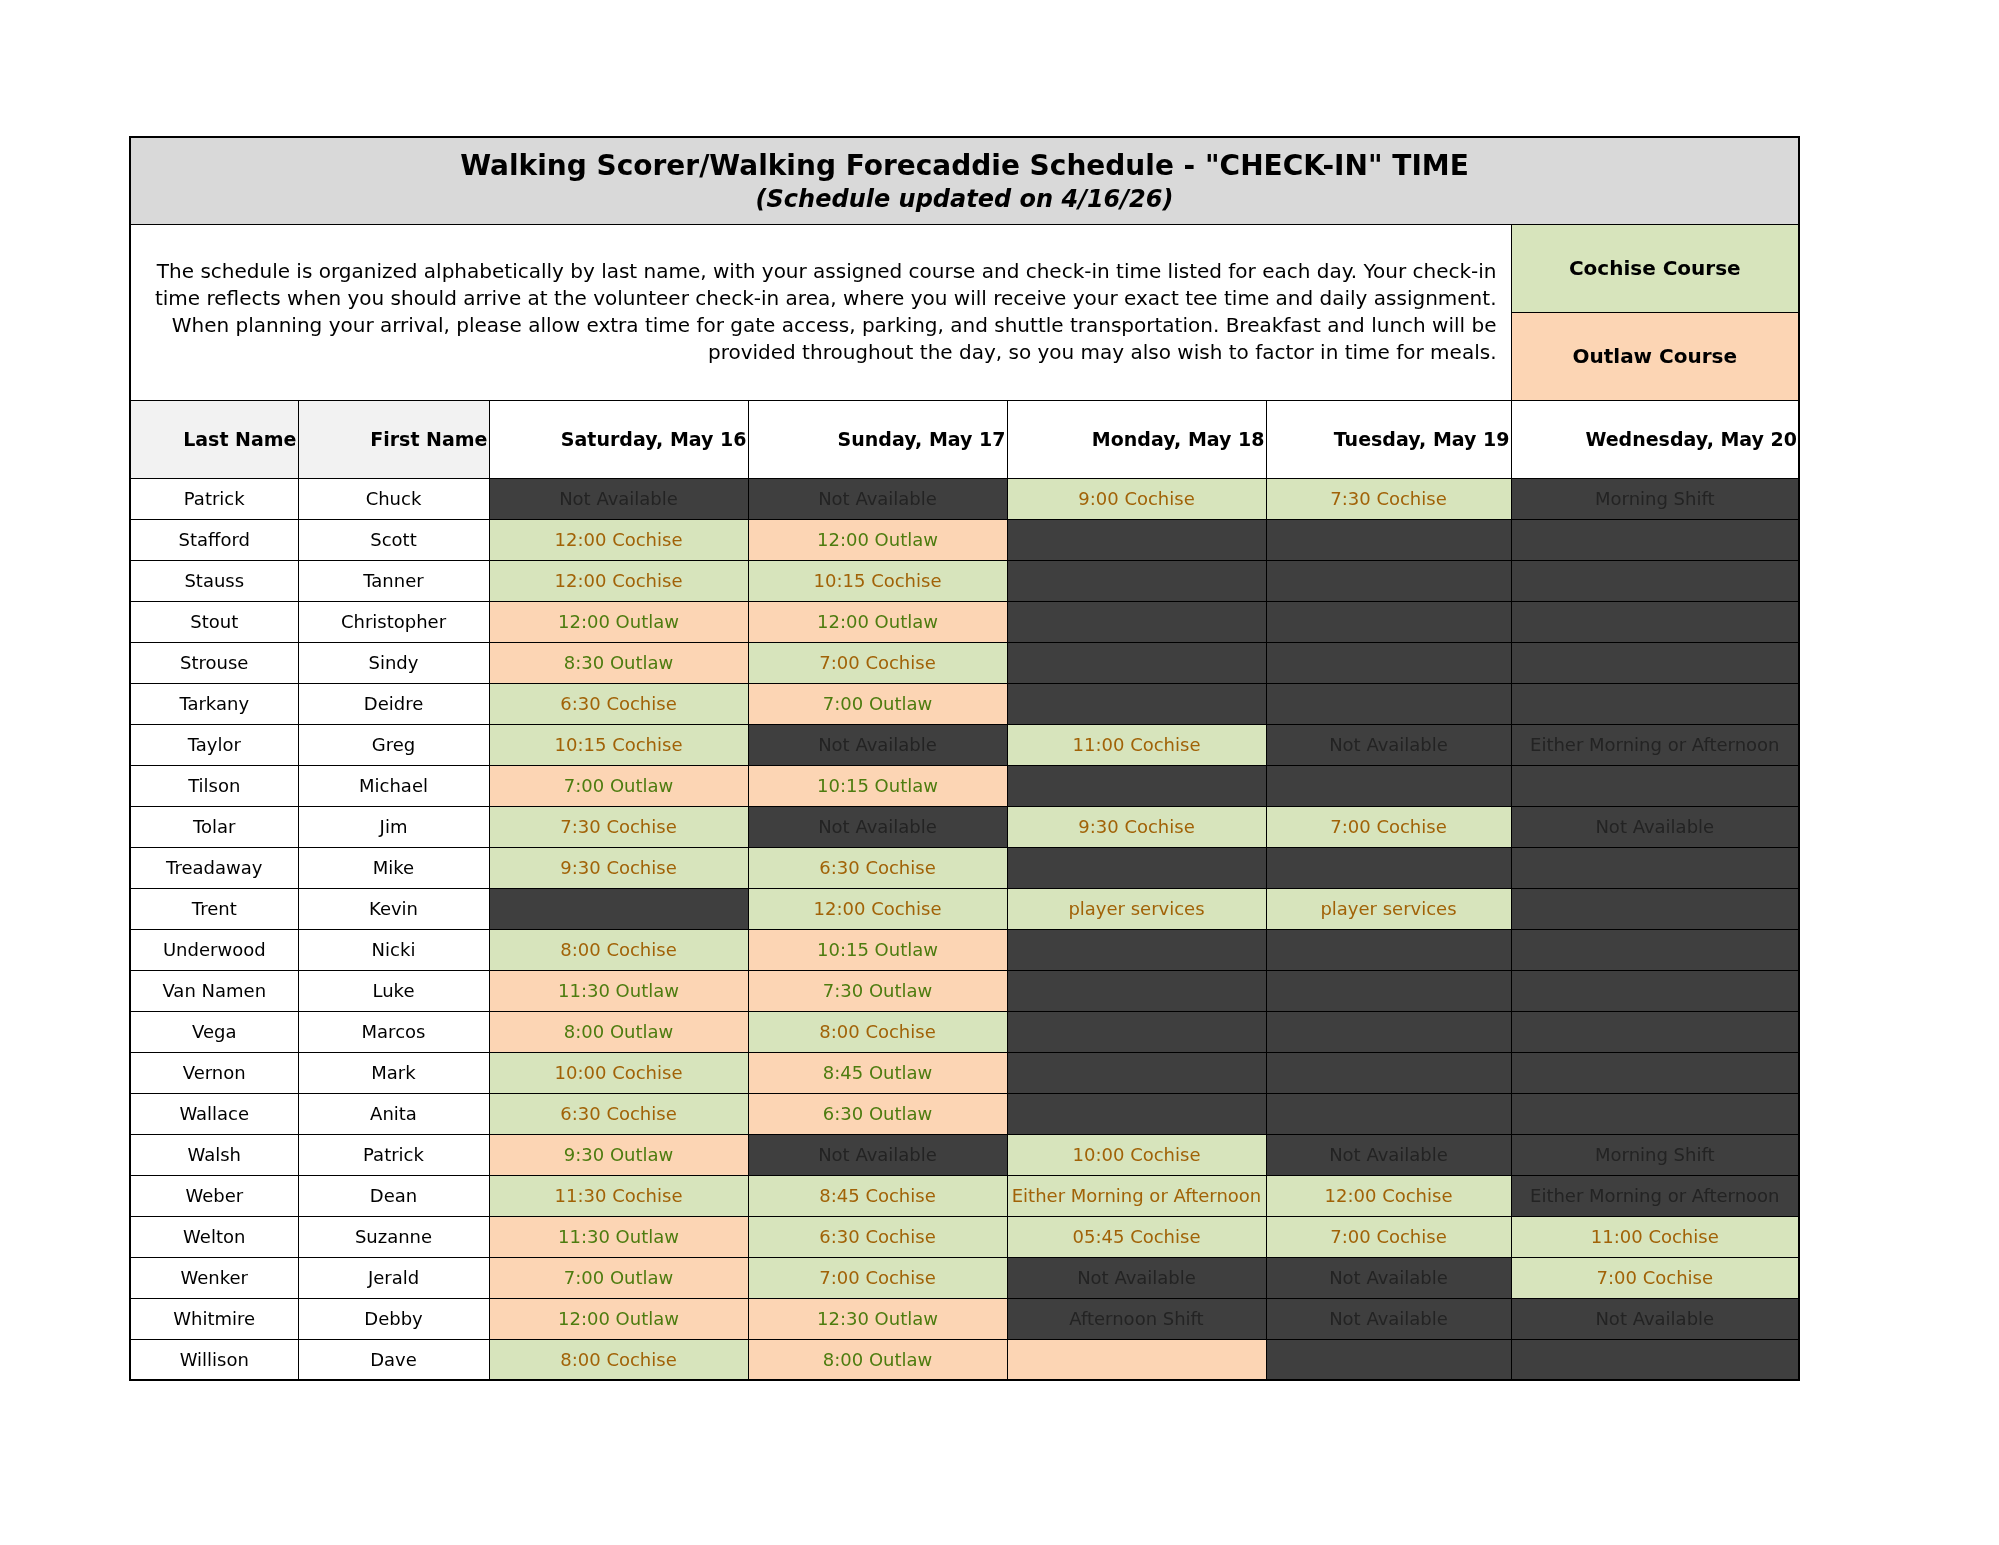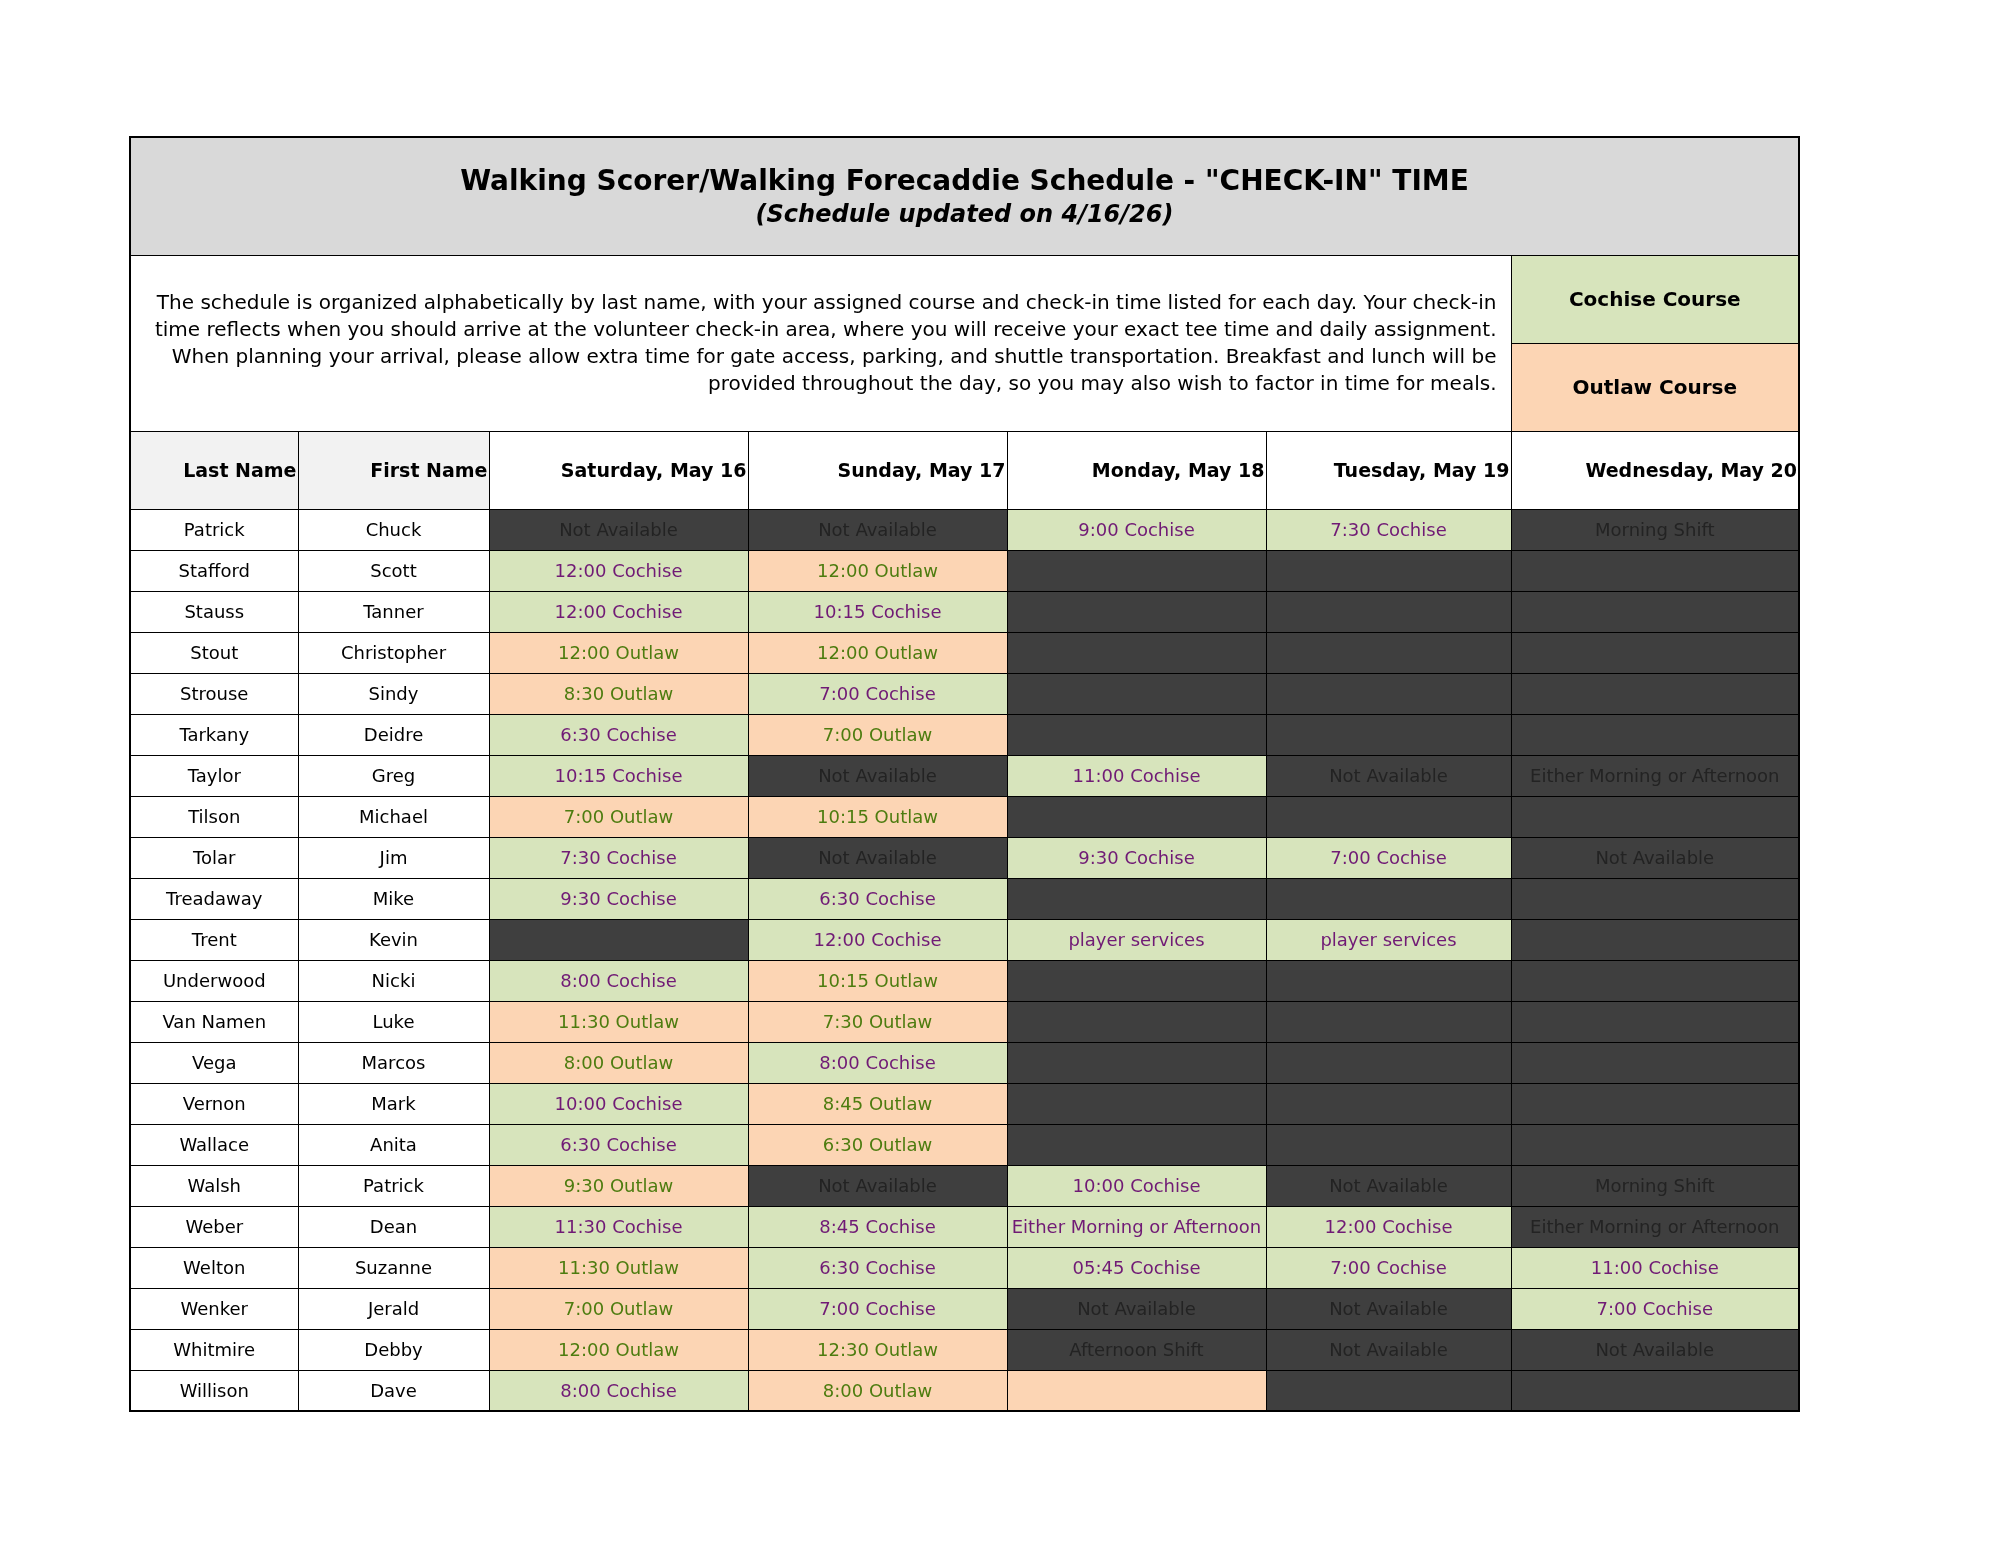--- a/index.html
+++ b/index.html
@@ -28,21 +28,21 @@
     border:2px solid #000;
   }
   td,th{
     border:1px solid #000;
     vertical-align:middle;
     overflow:hidden;
   }
   .title-bar{
     background:var(--titlebg);
     text-align:center;
-    height:118px;
+    height:87px;
     padding:6px 12px;
   }
   .title-main{font-size:28px;font-weight:bold;line-height:1.3;}
   .title-sub{font-size:24px;font-weight:bold;font-style:italic;line-height:1.25;}
   .desc-cell{
     background:#ffffff;
     text-align:right;
     font-size:20px;
     line-height:1.35;
     padding:8px 14px;
@@ -73,21 +73,21 @@
     white-space:nowrap;
     padding:0 4px;
   }
   td.day-cell{
     text-align:center;
     font-size:18px;
     height:41px;
     white-space:nowrap;
     padding:0 1px;
   }
-  .c-cochise{background:var(--cochise);color:#701a75;}
+  .c-cochise{background:var(--cochise);color:#a16207;}
   .c-outlaw{background:var(--outlaw);color:#4d7c0f;}
   .c-na,.c-dark{background:var(--darkbg);color:var(--darktext);}
 </style>
 </head>
 <body>
 
 <div class="sheet">
   <table class="schedule">
     <colgroup>
       <col style="width:168px">

